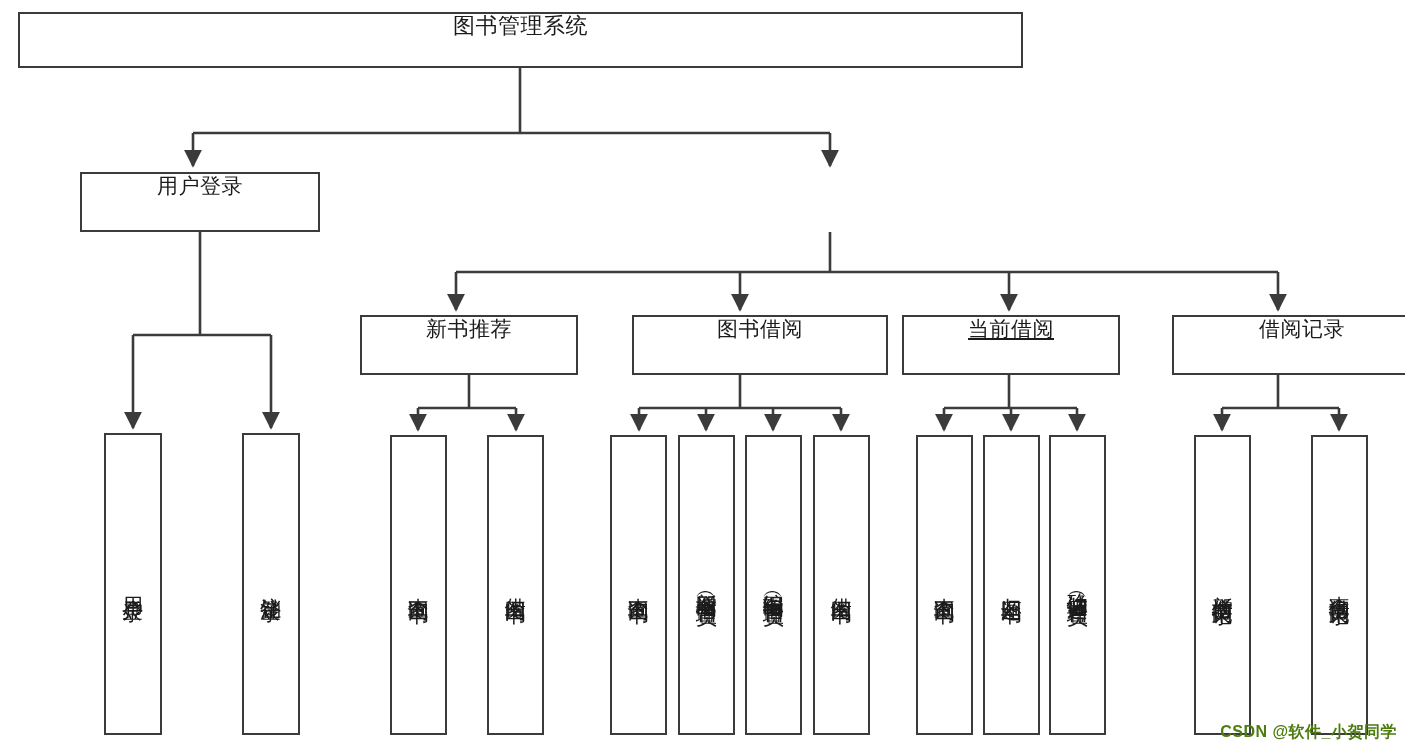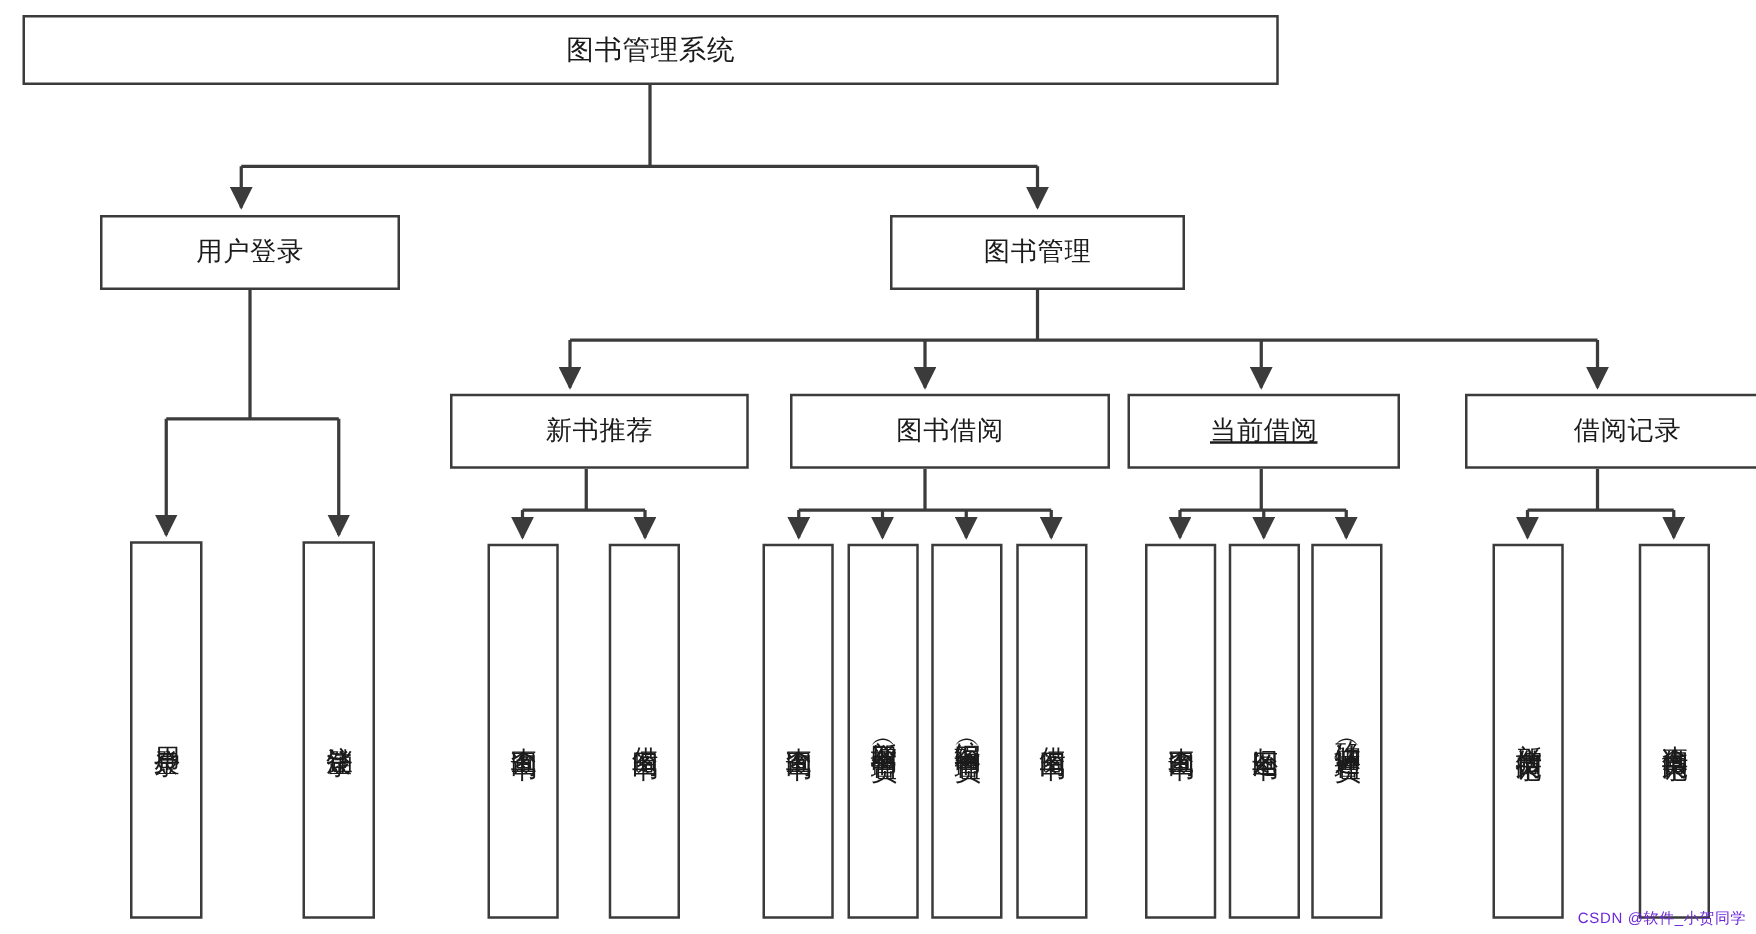--- a/index.html
+++ b/index.html
@@ -24,21 +24,21 @@
     width: 1405px;
     height: 747px;
     pointer-events: none;
   }
   .node {
     position: absolute;
     box-sizing: border-box;
     background: #ffffff;
     border: 2px solid #3b3b3b;
     display: flex;
-    align-items: center;
+    align-items: flex-start;
     justify-content: center;
     color: #1b1b1b;
   }
   .node.horiz {
     font-size: 21px;
     letter-spacing: 0.5px;
     line-height: 1.1;
   }
   .node.root {
     font-size: 22px;
@@ -53,24 +53,25 @@
     font-size: 21px;
     line-height: 1.30;
     letter-spacing: 2px;
     white-space: nowrap;
     text-align: center;
   }
   .watermark {
     position: absolute;
     right: 8px;
     bottom: 4px;
-    font-size: 12px;
-    color: #6d28d9;
+    font-size: 16px;
+    color: #4d7c0f;
     white-space: nowrap;
     letter-spacing: 0.5px;
+    font-weight: bold;
   }
 </style>
 </head>
 <body>
 
 <div id="canvas">
 
   <svg class="wires" viewBox="0 0 1405 747" xmlns="http://www.w3.org/2000/svg">
     <defs>
       <marker id="arrow" viewBox="0 0 10 10" refX="9" refY="5" markerWidth="7" markerHeight="7" orient="auto-start-reverse">
@@ -121,25 +122,22 @@
     </g>
   </svg>
 
   <div class="node horiz root" style="left:18px; top:12px; width:1005px; height:56px;">
     <span>图书管理系统</span>
   </div>
 
   <div class="node horiz" style="left:80px; top:172px; width:240px; height:60px;">
     <span>用户登录</span>
   </div>
-  <div class="node horiz" style="left:712px; top:172px; width:236px; height:60px;">
-    <span>图书管理</span>
-  </div>
 
-  <div class="node horiz" style="left:360px; top:315px; width:239px; height:60px;">
+  <div class="node horiz" style="left:360px; top:315px; width:218px; height:60px;">
     <span>新书推荐</span>
   </div>
   <div class="node horiz" style="left:632px; top:315px; width:256px; height:60px;">
     <span>图书借阅</span>
   </div>
   <div class="node horiz" style="left:902px; top:315px; width:218px; height:60px;text-decoration:underline;">
     <span>当前借阅</span>
   </div>
   <div class="node horiz" style="left:1172px; top:315px; width:260px; height:60px;">
     <span>借阅记录</span>

